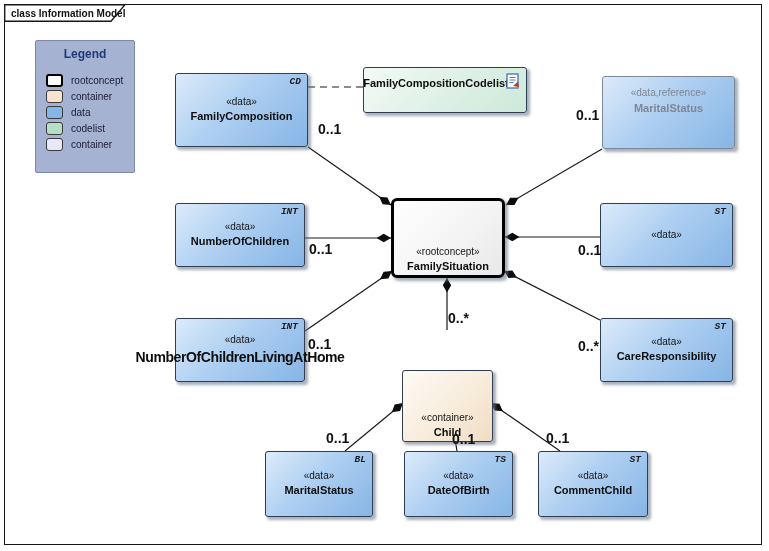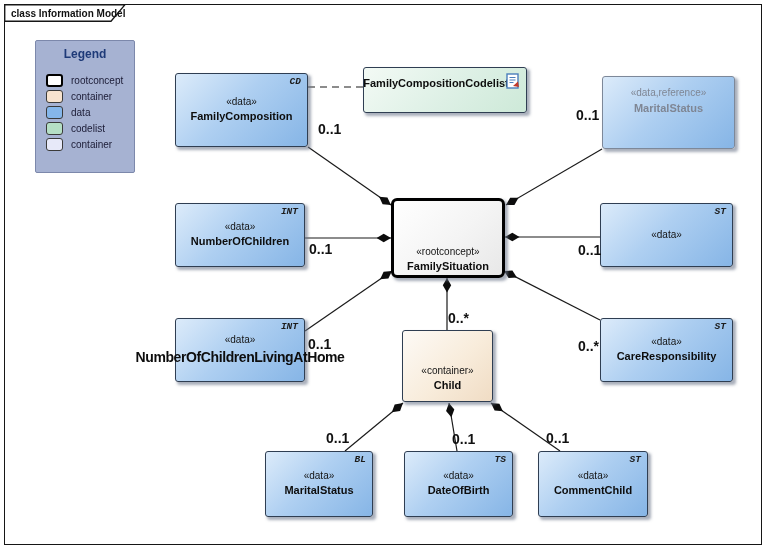--- a/index.html
+++ b/index.html
@@ -24,21 +24,21 @@
   .node .stereo{font-size:10px;color:#141414;}
   .node .nm{font-size:11px;font-weight:bold;color:#0d0d0d;white-space:nowrap;}
   .node .corner{position:absolute;top:2px;right:6px;font-size:9.5px;
                 font-style:italic;font-weight:bold;color:#1c1c1c;font-family:Liberation Mono, monospace;}
   .node.muted{border-color:#7d8899;}
   .node.muted .stereo,.node.muted .nm{color:#7f8694;}
   .node.root{border:3px solid #000;border-radius:6px;
         background:linear-gradient(135deg,#ffffff 0%,#f4f4f4 55%,#e8e8e8 100%);
         justify-content:flex-end;padding-top:9px;}
   .node.container-node{background:linear-gradient(135deg,#fdfaf6 0%,#f8ecdb 55%,#f0dcc4 100%);
-        justify-content:center;padding-top:26px;}
+        justify-content:flex-end;padding-top:26px;margin-top:40px;}
   .node.codelist{background:linear-gradient(135deg,#f3faf5 0%,#ddf0e5 55%,#cde9d8 100%);
         justify-content:flex-start;padding-top:8px;}
   .node.tight .nm{font-size:14px;letter-spacing:-0.4px;}
   
   .mult{position:absolute;z-index:3;font-size:14px;font-weight:bold;color:#101010;}
   
   .legend{position:absolute;left:35px;top:40px;width:100px;height:133px;z-index:2;
           background:#a6b2d2;border:1px solid #7c88ab;border-radius:2px;
           box-sizing:border-box;padding:6px 0 0 0;}
   .legend .ttl{text-align:center;font-size:12px;font-weight:bold;color:#1e3a78;margin-bottom:13px;}

